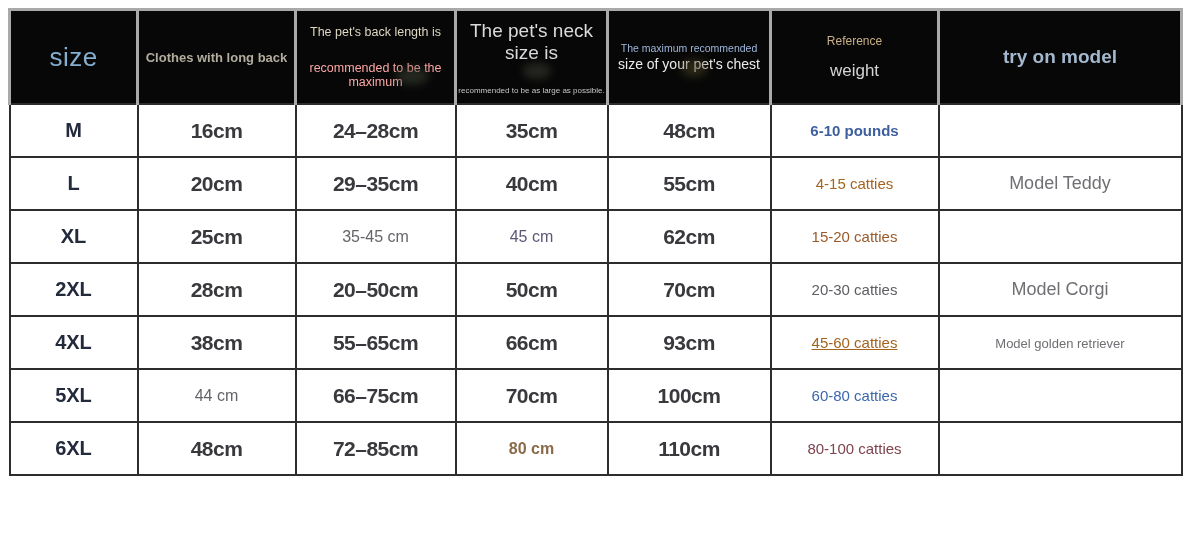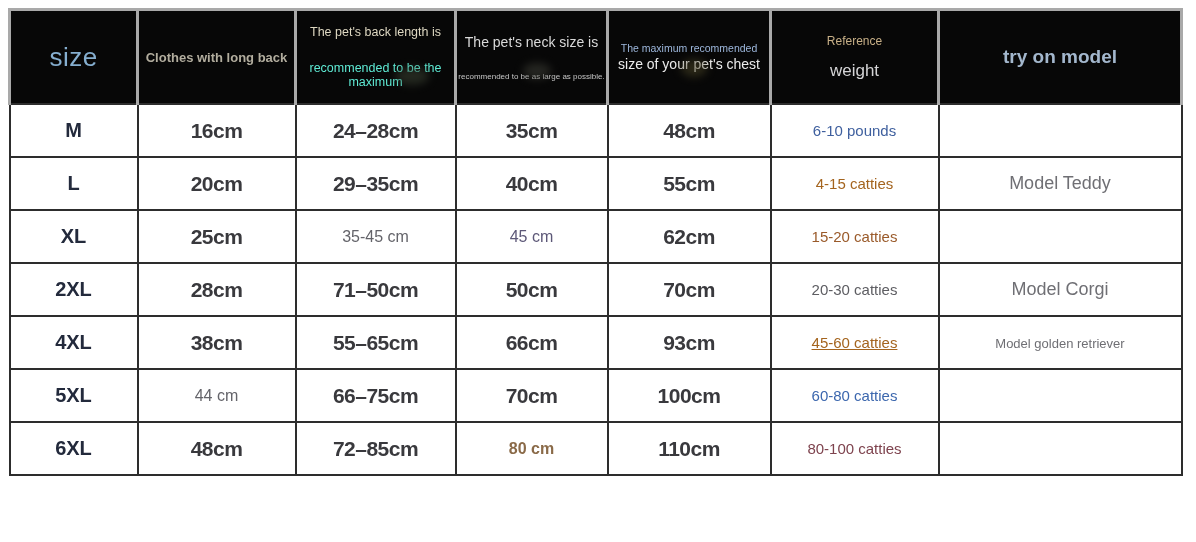--- a/index.html
+++ b/index.html
@@ -26,22 +26,22 @@
     padding: 0;
     font-weight: 400;
     vertical-align: middle;
     position: relative;
     overflow: hidden;
   }
   .hstack { display: flex; flex-direction: column; align-items: center; justify-content: center; }
   .h-size      { font-size: 26px; color: #85aecf; letter-spacing: 0.5px; }
   .h-clothes   { font-size: 13px; color: #b2ad9e; font-weight: bold; }
   .h-back-1    { font-size: 12.5px; color: #ded8c2; margin-bottom: 22px; }
-  .h-back-2    { font-size: 12.5px; color: #5eead4; }
-  .h-neck-1    { font-size: 14px; color: #dadada; margin-bottom: 22px; }
+  .h-back-2    { font-size: 12.5px; color: #fca5a5; }
+  .h-neck-1    { font-size: 19px; color: #dadada; margin-bottom: 22px; }
   .h-neck-2    { font-size: 8px;  color: #c6c6c6; }
   .h-chest-1   { font-size: 10.5px; color: #9db7dc; margin-bottom: 2px; }
   .h-chest-2   { font-size: 14px; color: #ececec; }
   .h-weight-1  { font-size: 12px; color: #c9b188; margin-bottom: 13px; }
   .h-weight-2  { font-size: 17px; color: #d4d4d6; }
   .h-model     { font-size: 19px; color: #a3b7cd; font-weight: 700; }
   .smudge {
     position: absolute;
     border-radius: 50%;
     filter: blur(4px);
@@ -127,21 +127,21 @@
       </th>
     </tr>
   </thead>
   <tbody>
       <tr>
         <td><span class="size-label">M</span></td>
         <td><span class="val-bold">16cm</span></td>
         <td><span class="val-bold">24–28cm</span></td>
         <td><span class="val-bold">35cm</span></td>
         <td><span class="val-bold">48cm</span></td>
-        <td><span class="weight-val" style="color: rgb(62, 95, 158);">6-10 pounds</span></td>
+        <td><span class="weight-val" style="color: rgb(62, 95, 158); font-weight: bold;">6-10 pounds</span></td>
         <td><span class="model-val"></span></td>
       </tr>
       <tr>
         <td><span class="size-label">L</span></td>
         <td><span class="val-bold">20cm</span></td>
         <td><span class="val-bold">29–35cm</span></td>
         <td><span class="val-bold">40cm</span></td>
         <td><span class="val-bold">55cm</span></td>
         <td><span class="weight-val" style="color: rgb(164, 100, 30);">4-15 catties</span></td>
         <td><span class="model-val">Model Teddy</span></td>
@@ -151,21 +151,21 @@
         <td><span class="val-bold">25cm</span></td>
         <td><span class="val-thin">35-45 cm</span></td>
         <td><span class="val-thin" style="color: rgb(93, 88, 120);">45 cm</span></td>
         <td><span class="val-bold">62cm</span></td>
         <td><span class="weight-val" style="color: rgb(154, 90, 42);">15-20 catties</span></td>
         <td><span class="model-val"></span></td>
       </tr>
       <tr>
         <td><span class="size-label">2XL</span></td>
         <td><span class="val-bold">28cm</span></td>
-        <td><span class="val-bold">71–50cm</span></td>
+        <td><span class="val-bold">20–50cm</span></td>
         <td><span class="val-bold">50cm</span></td>
         <td><span class="val-bold">70cm</span></td>
         <td><span class="weight-val" style="color: rgb(93, 93, 98);">20-30 catties</span></td>
         <td><span class="model-val">Model Corgi</span></td>
       </tr>
       <tr>
         <td><span class="size-label">4XL</span></td>
         <td><span class="val-bold">38cm</span></td>
         <td><span class="val-bold">55–65cm</span></td>
         <td><span class="val-bold">66cm</span></td>

